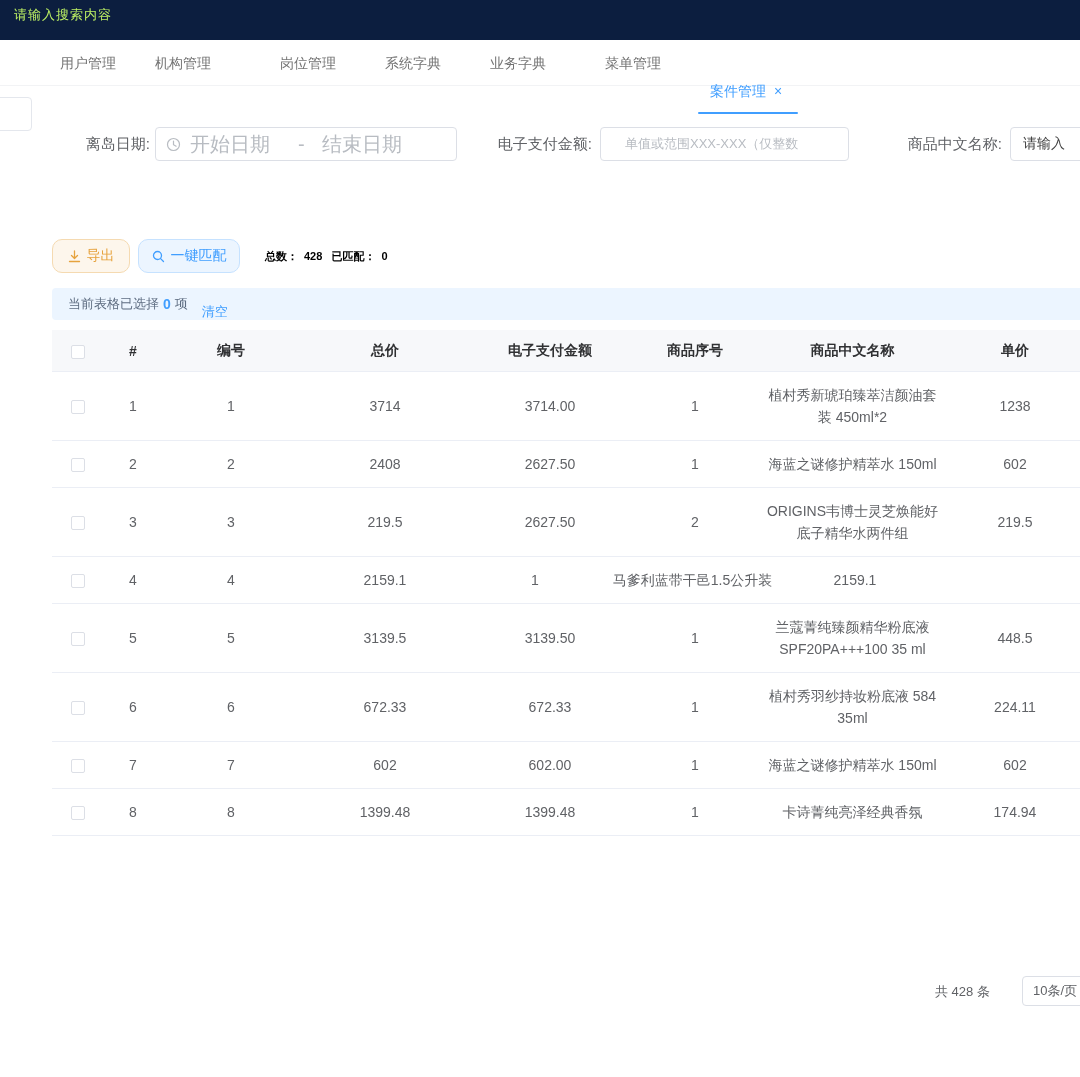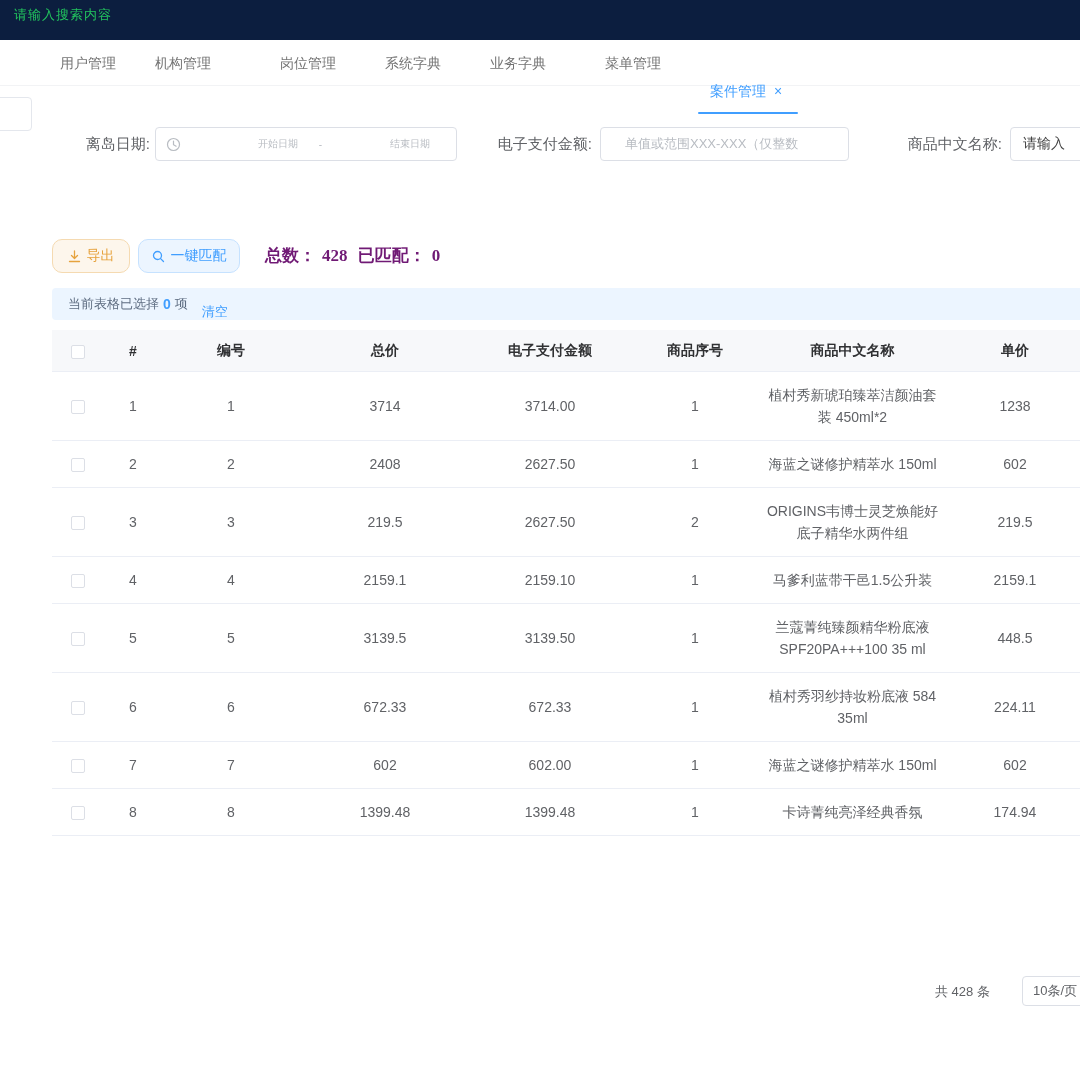--- a/index.html
+++ b/index.html
@@ -2,21 +2,21 @@
 <html><head>
 <meta charset="utf-8">
 <style>
   * { margin:0; padding:0; box-sizing:border-box; }
   html,body { width:1080px; height:1077px; overflow:hidden; background:#ffffff;
     font-family:"Liberation Sans","DejaVu Sans",sans-serif; }
   .canvas { position:relative; width:1080px; height:1077px; background:#ffffff; }
 
   
   .navbar { position:absolute; left:0; top:0; width:1080px; height:40px; background:#0c1e3f; }
-  .navbar-search { position:absolute; left:14px; top:6px; font-size:13px; color:#22c55e; letter-spacing:1px; }
+  .navbar-search { position:absolute; left:14px; top:6px; font-size:13px; color:#bef264; letter-spacing:1px; }
 
   
   .tabbar { position:absolute; left:0; top:40px; width:1080px; height:46px; background:#ffffff;
     border-bottom:1px solid #f2f3f5; }
   .tab { position:absolute; top:0; height:46px; line-height:46px; font-size:14px; color:#737373;
     cursor:pointer; white-space:nowrap; }
   .tab:nth-of-type(1){left:60px} .tab:nth-of-type(2){left:155px} .tab:nth-of-type(3){left:280px}
   .tab:nth-of-type(4){left:385px} .tab:nth-of-type(5){left:490px} .tab:nth-of-type(6){left:605px}
   .tab:nth-of-type(7){left:710px}
   .tab.active { color:#409eff;margin-top:28px; }
@@ -31,34 +31,34 @@
   
   .filter-label { position:absolute; top:127px; height:34px; line-height:34px; font-size:15px;
     color:#606266; text-align:right; white-space:nowrap; }
   .lbl-date { left:60px; width:90px; }
   .lbl-amount { left:478px; width:114px; }
   .lbl-product { left:888px; width:114px; }
   .input-box { position:absolute; top:127px; height:34px; background:#ffffff;
     border:1px solid #dcdfe6; border-radius:4px; display:flex; align-items:center; }
   .date-range { left:155px; width:302px; }
   .date-range .ico { width:34px; display:flex; justify-content:center; color:#b8bcc2; }
-  .date-range .ph { font-size:10px; color:#b8bcc2; text-align:right; }
+  .date-range .ph { font-size:20px; color:#b8bcc2; text-align:left; }
   .ph-start { width:108px; } .ph-sep { width:24px; color:#8f9399; } .ph-end { width:108px; }
   .amount-input { left:600px; width:249px; padding-left:24px; }
   .amount-input .ph { font-size:13px; color:#b8bcc2; white-space:nowrap; }
   .product-input { left:1010px; width:120px; padding-left:12px; }
   .product-input .ph { font-size:14px; color:#404040; }
 
   
   .btn { position:absolute; top:239px; height:34px; border-radius:10px; font-size:14px;
     display:flex; align-items:center; justify-content:center; gap:6px; cursor:pointer; }
   .btn-export { left:52px; width:78px; background:#fdf6ec; border:1px solid #f5dab1; color:#e6a23c; }
   .btn-match { left:138px; width:102px; background:#ecf5ff; border:1px solid #c6e2ff; color:#409eff; }
   .stats { position:absolute; left:265px; top:239px; height:34px; line-height:34px;
-    font-size:17px; font-weight:bold; color:#701a75;font-family:Liberation Serif, serif; }
+    font-size:11px; font-weight:bold; color:#000000; }
   .stats span { margin-right:6px; }
 
   
   .selection-bar { position:absolute; left:52px; top:288px; width:1040px; height:32px;
     background:#ecf5ff; border-radius:4px; display:flex; align-items:center; padding-left:16px;
     font-size:13px; color:#5e6d82; }
   .selection-bar b { color:#409eff; margin:0 4px; font-size:14px; }
   .selection-bar .suffix { margin-right:14px; }
   .selection-bar .clear { color:#409eff; cursor:pointer;margin-top:16px; }
 
@@ -201,21 +201,20 @@
           <div class="td c4">2627.50</div>
           <div class="td c5">2</div>
           <div class="td c6">ORIGINS韦博士灵芝焕能好底子精华水两件组</div>
           <div class="td c7">219.5</div>
         </div>
         <div class="trow">
           <div class="td c0"><span class="cb"></span></div>
           <div class="td c1">4</div>
           <div class="td c2">4</div>
           <div class="td c3">2159.1</div>
-          <div class="td c4">2159.10</div>
           <div class="td c5">1</div>
           <div class="td c6">马爹利蓝带干邑1.5公升装</div>
           <div class="td c7">2159.1</div>
         </div>
         <div class="trow">
           <div class="td c0"><span class="cb"></span></div>
           <div class="td c1">5</div>
           <div class="td c2">5</div>
           <div class="td c3">3139.5</div>
           <div class="td c4">3139.50</div>

